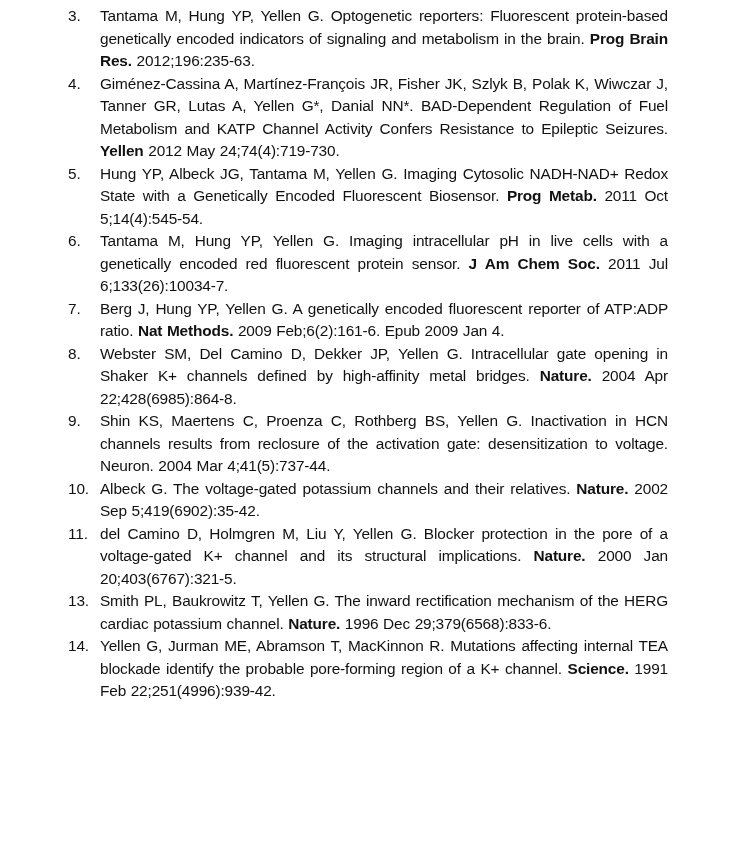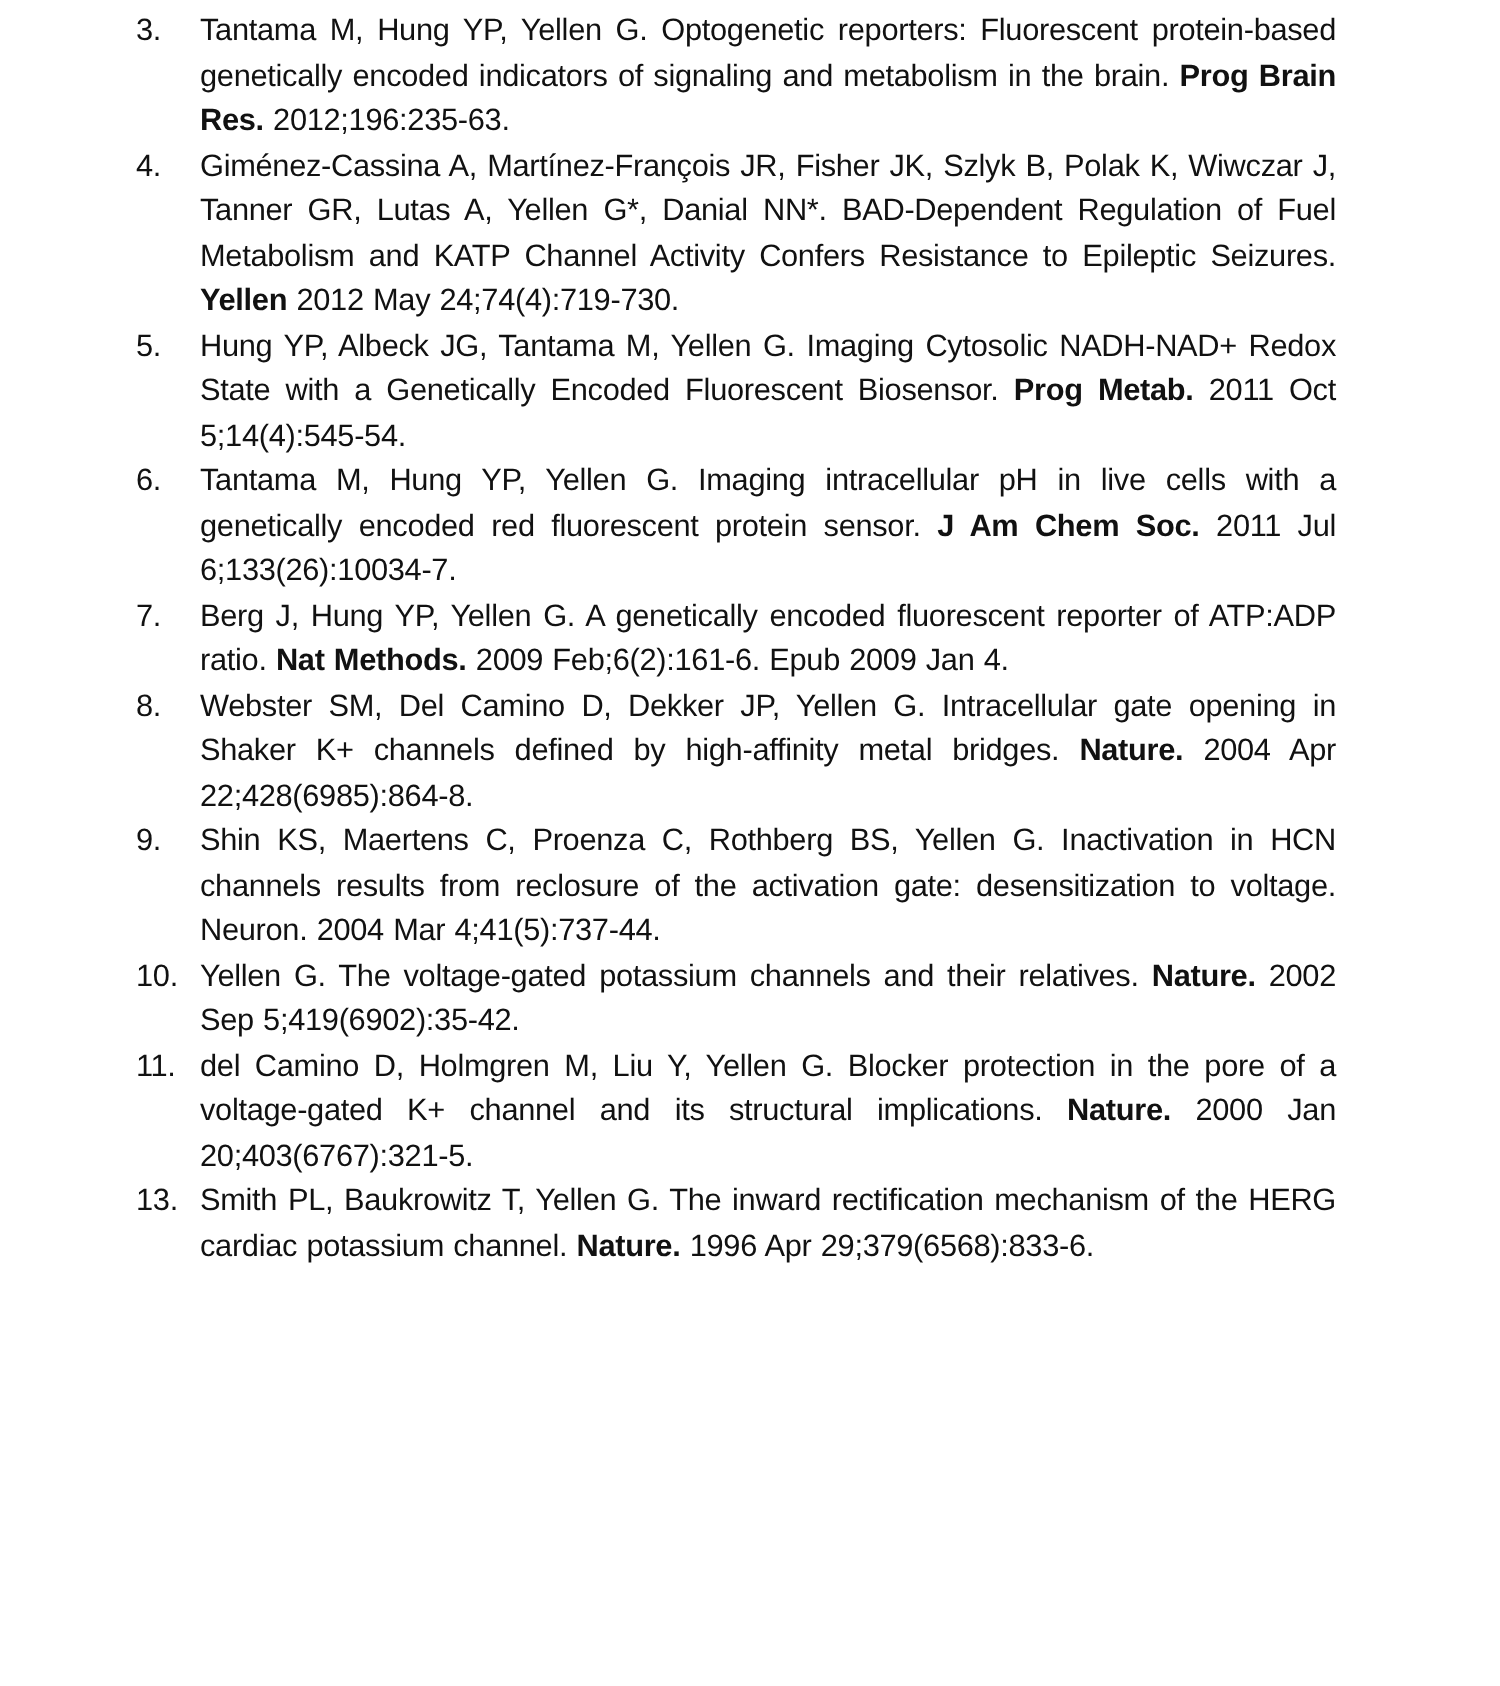--- a/index.html
+++ b/index.html
@@ -55,17 +55,18 @@
 
 <div class="page">
   <ol class="ref-list">
     <li class="ref"><span class="num">3.</span><span>Tantama M, Hung YP, Yellen G. Optogenetic reporters: Fluorescent protein-based genetically encoded indicators of signaling and metabolism in the brain. </span><span class="journal">Prog Brain Res.</span><span> 2012;196:235-63.</span></li>
     <li class="ref"><span class="num">4.</span><span>Giménez-Cassina A, Martínez-François JR, Fisher JK, Szlyk B, Polak K, Wiwczar J, Tanner GR, Lutas A, Yellen G*, Danial NN*.    BAD-Dependent Regulation of Fuel Metabolism and KATP Channel Activity Confers Resistance to Epileptic Seizures. </span><span class="journal">Yellen</span><span> 2012 May 24;74(4):719-730.</span></li>
     <li class="ref"><span class="num">5.</span><span>Hung YP, Albeck JG, Tantama M, Yellen G.   Imaging Cytosolic NADH-NAD+ Redox State with a Genetically Encoded Fluorescent Biosensor.   </span><span class="journal">Prog Metab.</span><span> 2011 Oct 5;14(4):545-54.</span></li>
     <li class="ref"><span class="num">6.</span><span>Tantama M, Hung YP, Yellen G.   Imaging intracellular pH in live cells with a genetically encoded red fluorescent protein sensor.   </span><span class="journal">J Am Chem Soc.</span><span> 2011 Jul 6;133(26):10034-7.</span></li>
     <li class="ref"><span class="num">7.</span><span>Berg J, Hung YP, Yellen G.   A genetically encoded fluorescent reporter of ATP:ADP ratio.   </span><span class="journal">Nat Methods.</span><span> 2009 Feb;6(2):161-6. Epub 2009 Jan 4.</span></li>
     <li class="ref"><span class="num">8.</span><span>Webster SM, Del Camino D, Dekker JP, Yellen G.   Intracellular gate opening in Shaker K+ channels defined by high-affinity metal bridges.   </span><span class="journal">Nature.</span><span> 2004 Apr 22;428(6985):864-8.</span></li>
     <li class="ref"><span class="num">9.</span><span>Shin KS, Maertens C, Proenza C, Rothberg BS, Yellen G.   Inactivation in HCN channels results from reclosure of the activation gate: desensitization to voltage. Neuron. 2004 Mar 4;41(5):737-44.</span><span class="journal"></span><span></span></li>
-    <li class="ref"><span class="num">10.</span><span>Yellen G.   The voltage-gated potassium channels and their relatives.   </span><span class="journal">Nature.</span><span> 2002 Sep 5;419(6902):35-42.</span></li>
+    <li class="ref"><span class="num">10.</span><span>Albeck G.   The voltage-gated potassium channels and their relatives.   </span><span class="journal">Nature.</span><span> 2002 Sep 5;419(6902):35-42.</span></li>
     <li class="ref"><span class="num">11.</span><span>del Camino D, Holmgren M, Liu Y, Yellen G.   Blocker protection in the pore of a voltage-gated K+ channel and its structural implications.   </span><span class="journal">Nature.</span><span> 2000 Jan 20;403(6767):321-5.</span></li>
-    <li class="ref"><span class="num">13.</span><span>Smith PL, Baukrowitz T, Yellen G.   The inward rectification mechanism of the HERG cardiac potassium channel.   </span><span class="journal">Nature.</span><span> 1996 Apr 29;379(6568):833-6.</span></li>
+    <li class="ref"><span class="num">13.</span><span>Smith PL, Baukrowitz T, Yellen G.   The inward rectification mechanism of the HERG cardiac potassium channel.   </span><span class="journal">Nature.</span><span> 1996 Dec 29;379(6568):833-6.</span></li>
+    <li class="ref"><span class="num">14.</span><span>Yellen G, Jurman ME, Abramson T, MacKinnon R.   Mutations affecting internal TEA blockade identify the probable pore-forming region of a K+ channel. </span><span class="journal">Science.</span><span> 1991 Feb 22;251(4996):939-42.</span></li>
   </ol>
 </div>
 
 </body></html>

